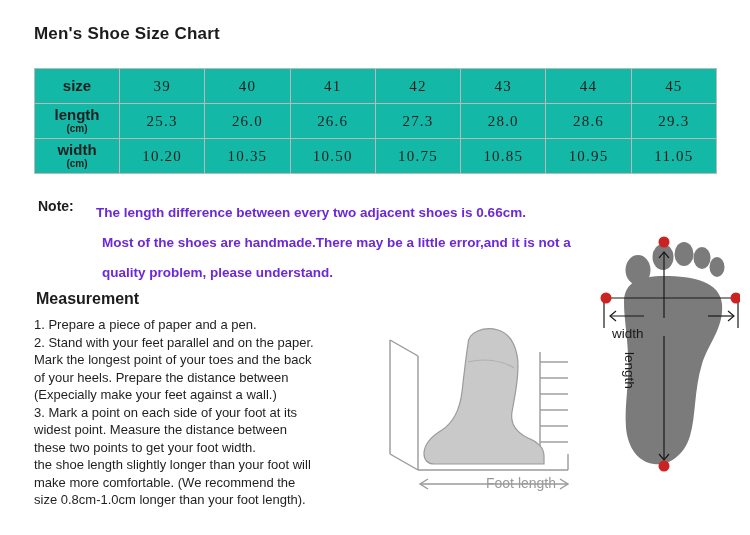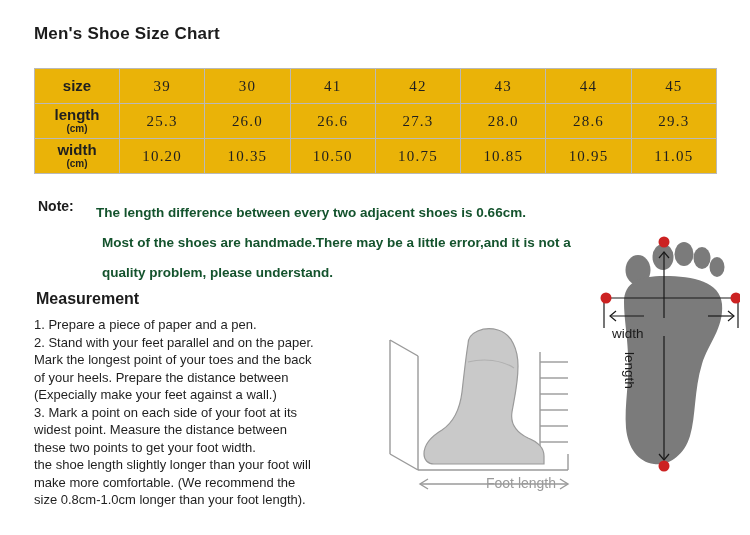--- a/index.html
+++ b/index.html
@@ -38,21 +38,21 @@
   .table-wrap {
     position: absolute;
     left: 34px;
     top: 68px;
     width: 683px;
   }
   table.size-table {
     border-collapse: collapse;
     width: 683px;
     table-layout: fixed;
-    background: #eab308;
+    background: #14b8a6;
   }
   table.size-table td, table.size-table th {
     border: 1px solid #b9b9b9;
     text-align: center;
     vertical-align: middle;
     font-family: "Liberation Serif", serif;
     font-size: 15px;
     color: #1f1f1f;
     height: 30px;
     padding: 2px 0;
@@ -94,21 +94,21 @@
   }
   .note-lines {
     position: absolute;
     left: 58px;
     top: 0;
     width: 610px;
   }
   .note-line {
     font-size: 13.5px;
     font-weight: bold;
-    color: #14532d;
+    color: #6d28d9;
     line-height: 30px;
     white-space: nowrap;
   }
   .note-line.indent { padding-left: 6px; }
 
   
   .measure-title {
     position: absolute;
     left: 36px;
     top: 290px;
@@ -179,21 +179,21 @@
           <col>
           <col>
           <col>
           <col>
           <col>
       </colgroup>
       <tbody>
         <tr>
           <td class="row-label hdr-size">size</td>
           <td class="num">39</td>
-          <td class="num">30</td>
+          <td class="num">40</td>
           <td class="num">41</td>
           <td class="num">42</td>
           <td class="num">43</td>
           <td class="num">44</td>
           <td class="num">45</td>
         </tr>
         <tr>
           <td class="row-label">
             <span>length</span>
             <span class="unit">(cm)</span>

